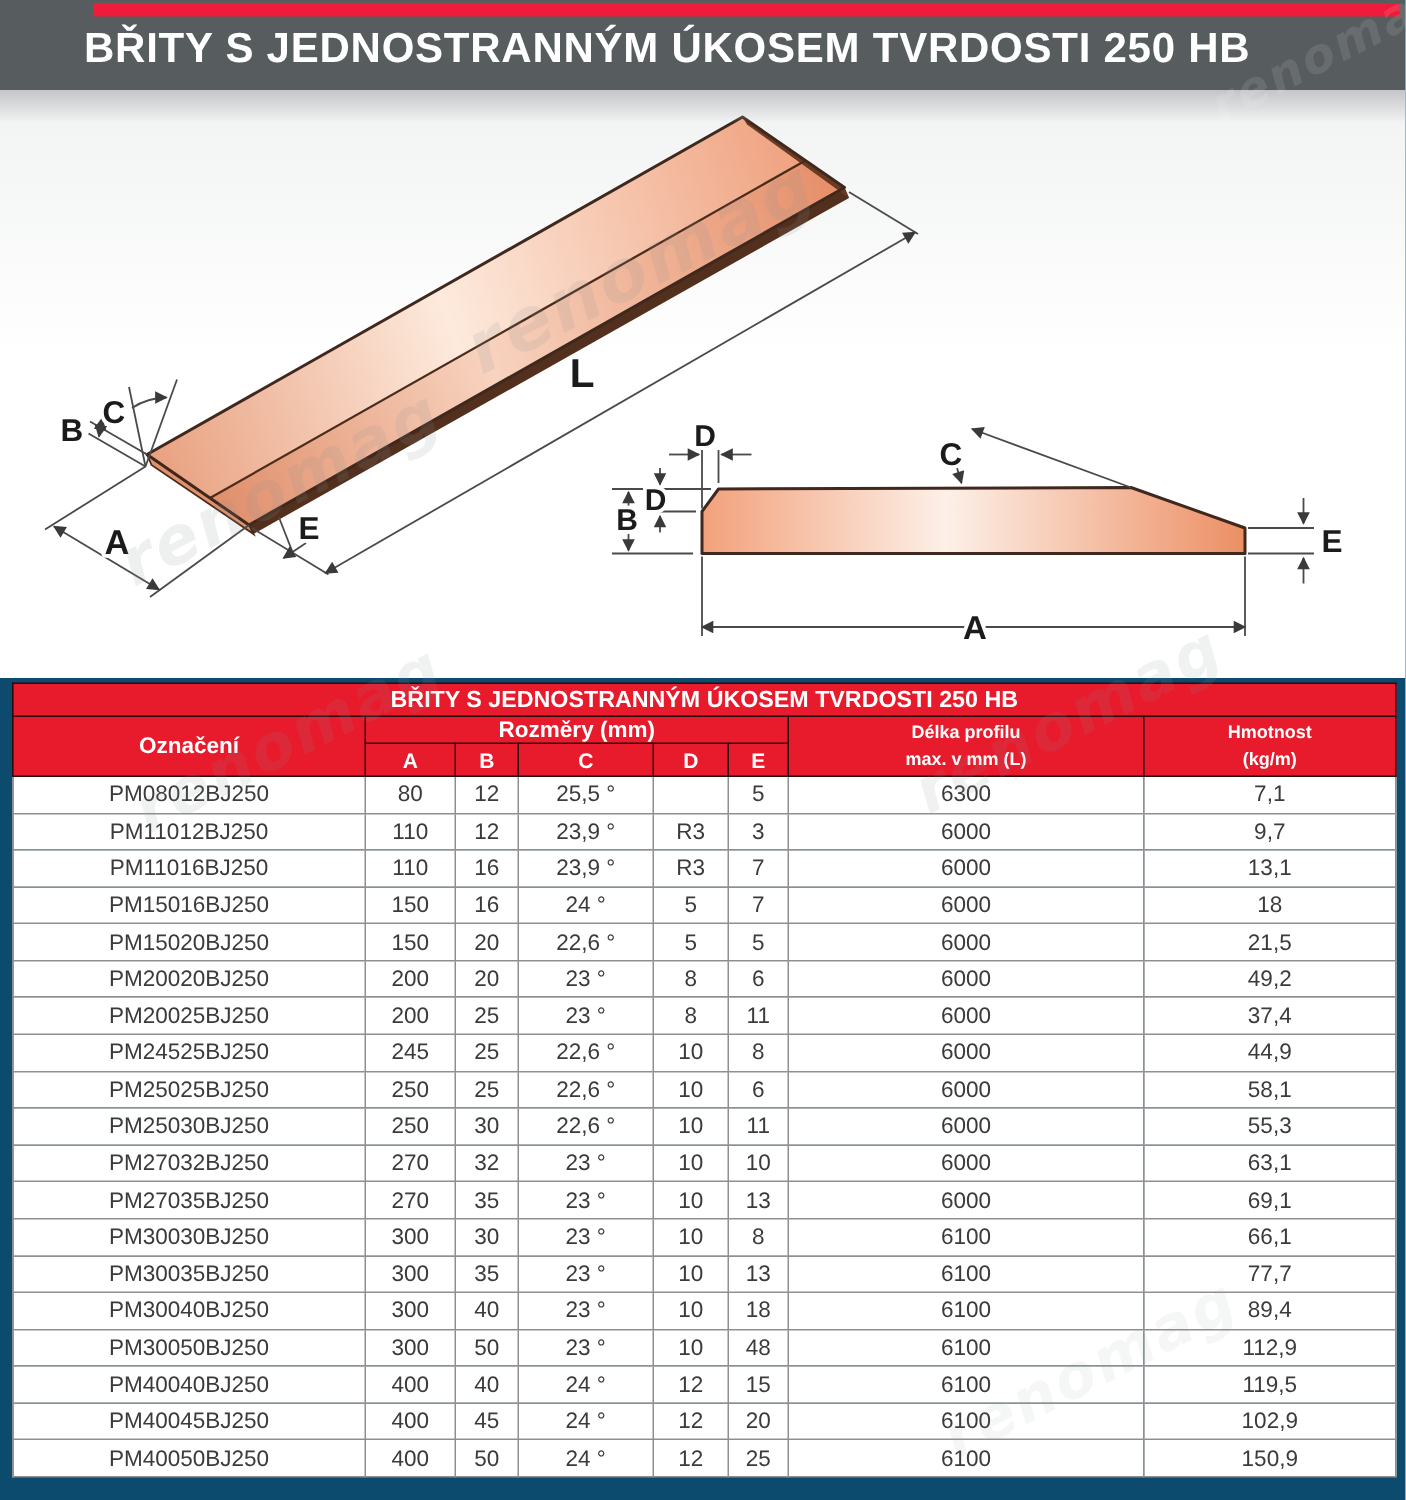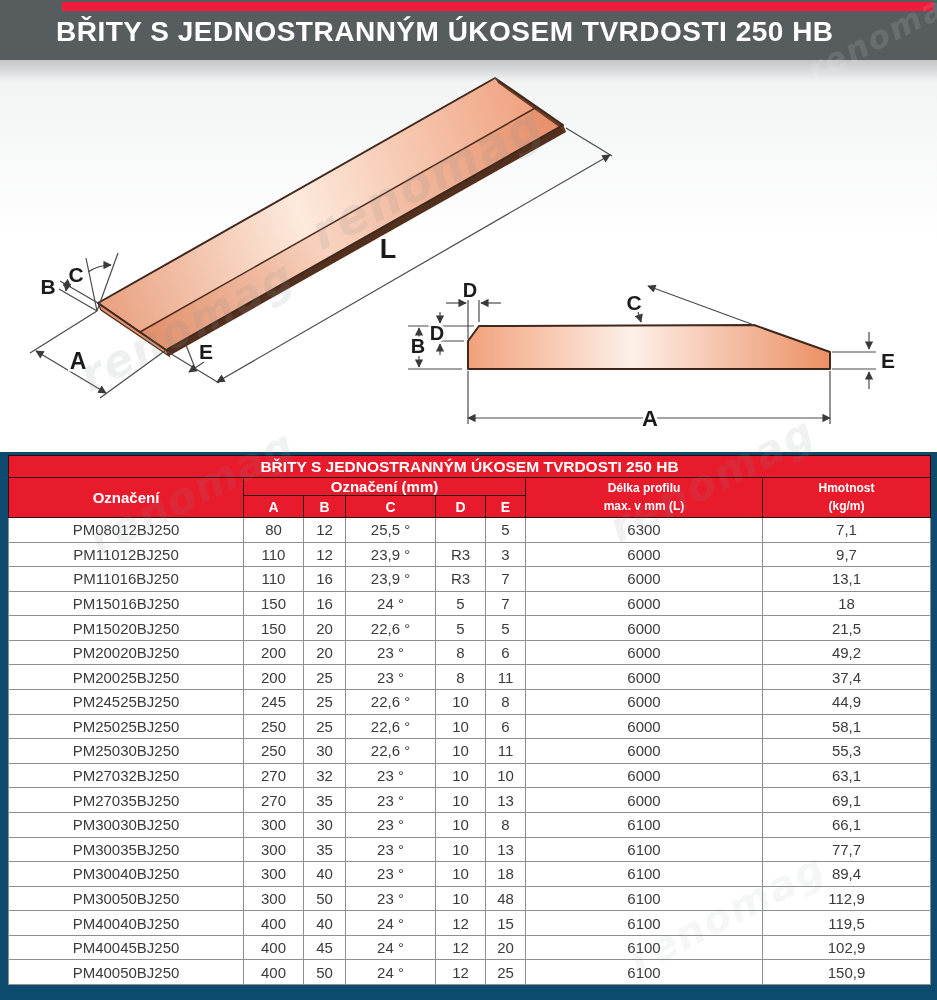--- a/index.html
+++ b/index.html
@@ -164,21 +164,21 @@
         <col style="width:40px">
         <col style="width:237px">
         <col style="width:168px">
     </colgroup>
     <thead>
       <tr>
         <th class="ttl" colspan="8">BŘITY S JEDNOSTRANNÝM ÚKOSEM TVRDOSTI 250 HB</th>
       </tr>
       <tr class="grp">
         <th rowspan="2">Označení</th>
-        <th colspan="5">Označení (mm)</th>
+        <th colspan="5">Rozměry (mm)</th>
         <th rowspan="2" class="two">
           <div>Délka profilu</div>
           <div>max. v mm (L)</div>
         </th>
         <th rowspan="2" class="two">
           <div>Hmotnost</div>
           <div>(kg/m)</div>
         </th>
       </tr>
       <tr class="sub">

